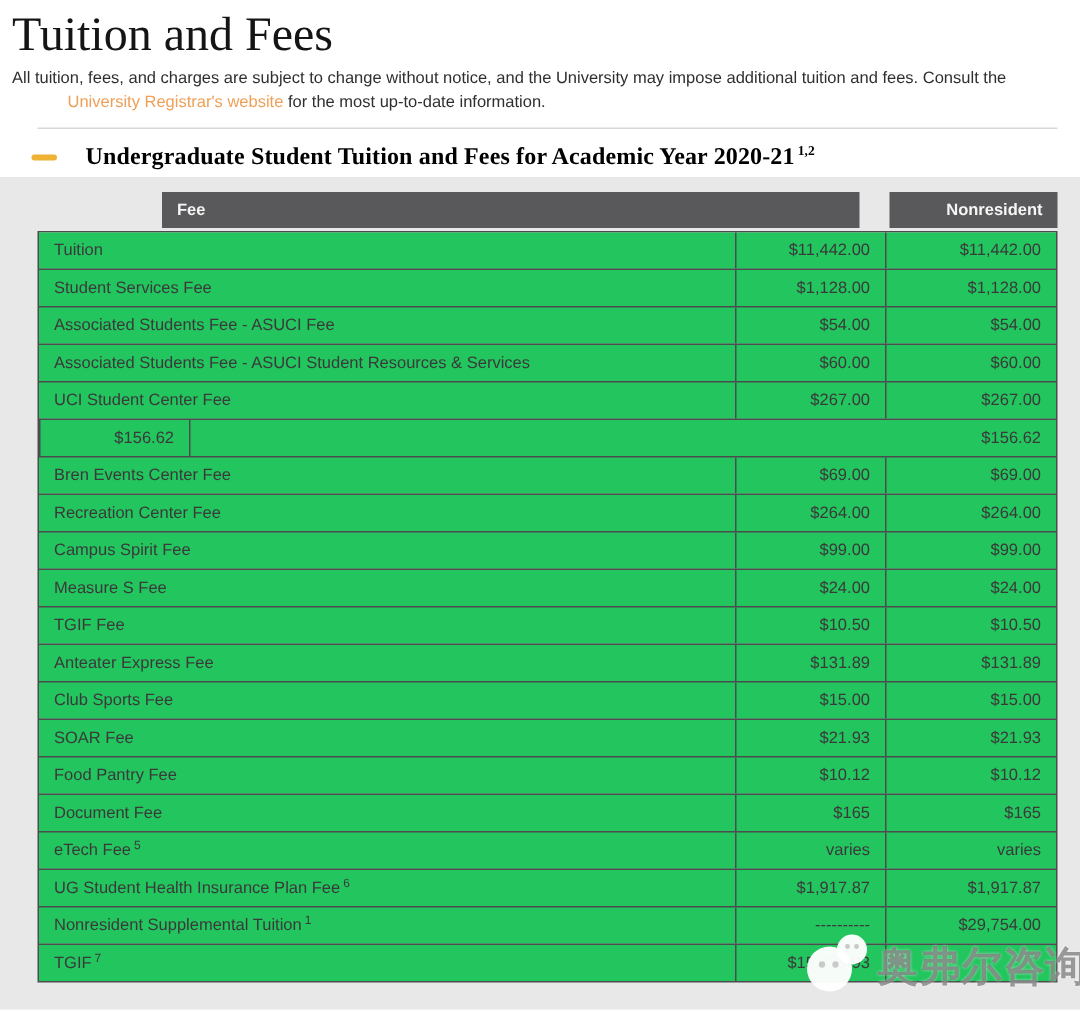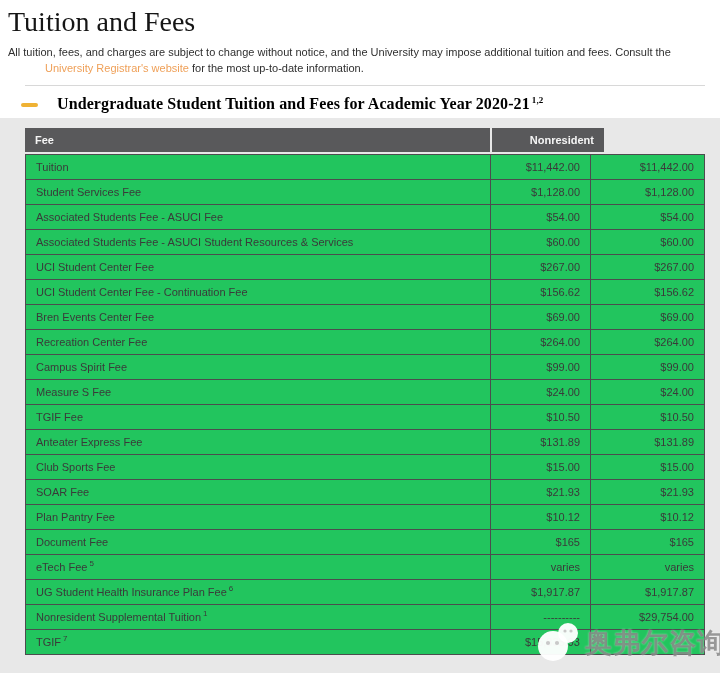--- a/index.html
+++ b/index.html
@@ -4,37 +4,37 @@
 <style>
   html,body { margin:0; padding:0; }
   body {
     width:720px; height:673px; background:#ffffff; overflow:hidden;
     font-family:"Liberation Sans", sans-serif;
     -webkit-font-smoothing:antialiased;
   }
   .top { box-sizing:border-box; height:118px; padding:6px 8px 0 8px; background:#ffffff; }
   .page-title {
     font-family:"Liberation Serif", serif; font-weight:400;
-    font-size:28px; line-height:32px; color:#151515; margin:0 0 6px 0;
+    font-size:32px; line-height:32px; color:#151515; margin:0 0 6px 0;
   }
   .intro { font-size:11px; line-height:16px; color:#2f2f2f; margin:0; width:706px; }
   .reg-link { color:#efa058; text-decoration:none; cursor:pointer;padding-left:37px; }
   .divider { border:none; border-top:1px solid #d8d8d8; margin:9px 0 0 17px; width:680px; }
   .section-heading { display:flex; align-items:center; margin:8px 0 0 13px; height:21px; }
   .heading-dash { width:17px; height:4px; background:#efb234; border-radius:2px; margin-right:19px; flex:0 0 auto; }
   .heading-text {
     font-family:"Liberation Serif", serif; font-weight:700;
     font-size:16px; color:#000000; letter-spacing:0.1px;
   }
   .heading-text sup { font-size:9px; margin-left:2px; }
 
   .panel { position:relative; box-sizing:border-box; background:#e8e8e8; height:555px; padding:10px 15px 0 25px; }
 
   .fees-table { width:680px; }
-  .thead { display:flex; column-gap:2px; margin-bottom:2px; }
+  .thead { display:flex; column-gap:20px; margin-bottom:2px;justify-content:flex-end; }
   .th {
     background:#59595b; color:#f5f5f5; font-size:11px; font-weight:bold;
     height:24px; display:flex; align-items:center; box-sizing:border-box;
   }
   .th.c-fee { width:465px; padding-left:10px; }
   .th.c-res { width:99px; justify-content:flex-end; padding-right:10px; }
   .th.c-non { width:112px; justify-content:flex-end; padding-right:10px; }
 
   .tbody { border:1px solid #4c4c4e; }
   .row { display:flex; height:24px; background:#22c55e; }
@@ -109,23 +109,20 @@
 
   <div class="row">
     <div class="cell c-fee">
             <span>UCI Student Center Fee</span>
           </div>
     <div class="cell c-res">$267.00</div>
     <div class="cell c-non">$267.00</div>
   </div>
 
   <div class="row">
-    <div class="cell c-fee">
-            <span>UCI Student Center Fee - Continuation Fee</span>
-          </div>
     <div class="cell c-res">$156.62</div>
     <div class="cell c-non">$156.62</div>
   </div>
 
   <div class="row">
     <div class="cell c-fee">
             <span>Bren Events Center Fee</span>
           </div>
     <div class="cell c-res">$69.00</div>
     <div class="cell c-non">$69.00</div>
@@ -182,21 +179,21 @@
   <div class="row">
     <div class="cell c-fee">
             <span>SOAR Fee</span>
           </div>
     <div class="cell c-res">$21.93</div>
     <div class="cell c-non">$21.93</div>
   </div>
 
   <div class="row">
     <div class="cell c-fee">
-            <span>Plan Pantry Fee</span>
+            <span>Food Pantry Fee</span>
           </div>
     <div class="cell c-res">$10.12</div>
     <div class="cell c-non">$10.12</div>
   </div>
 
   <div class="row">
     <div class="cell c-fee">
             <span>Document Fee</span>
           </div>
     <div class="cell c-res">$165</div>

